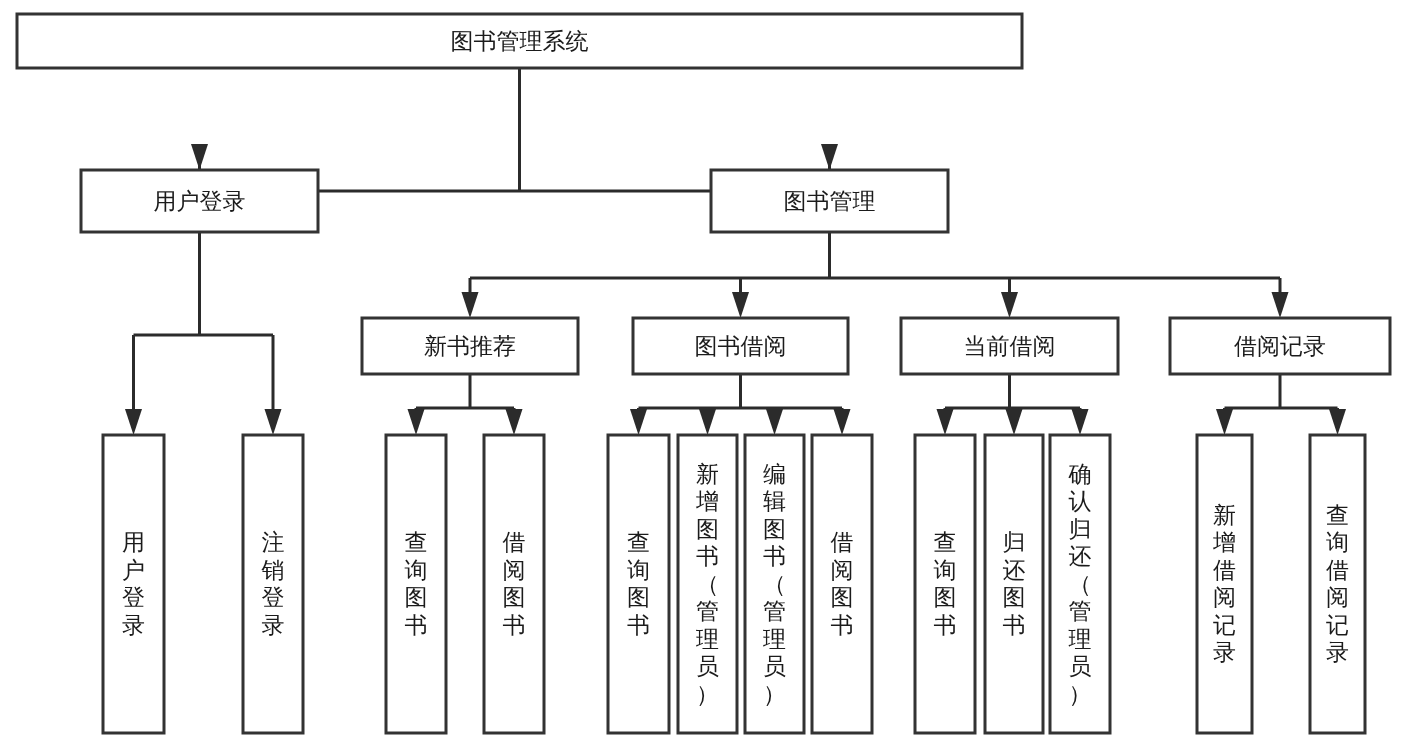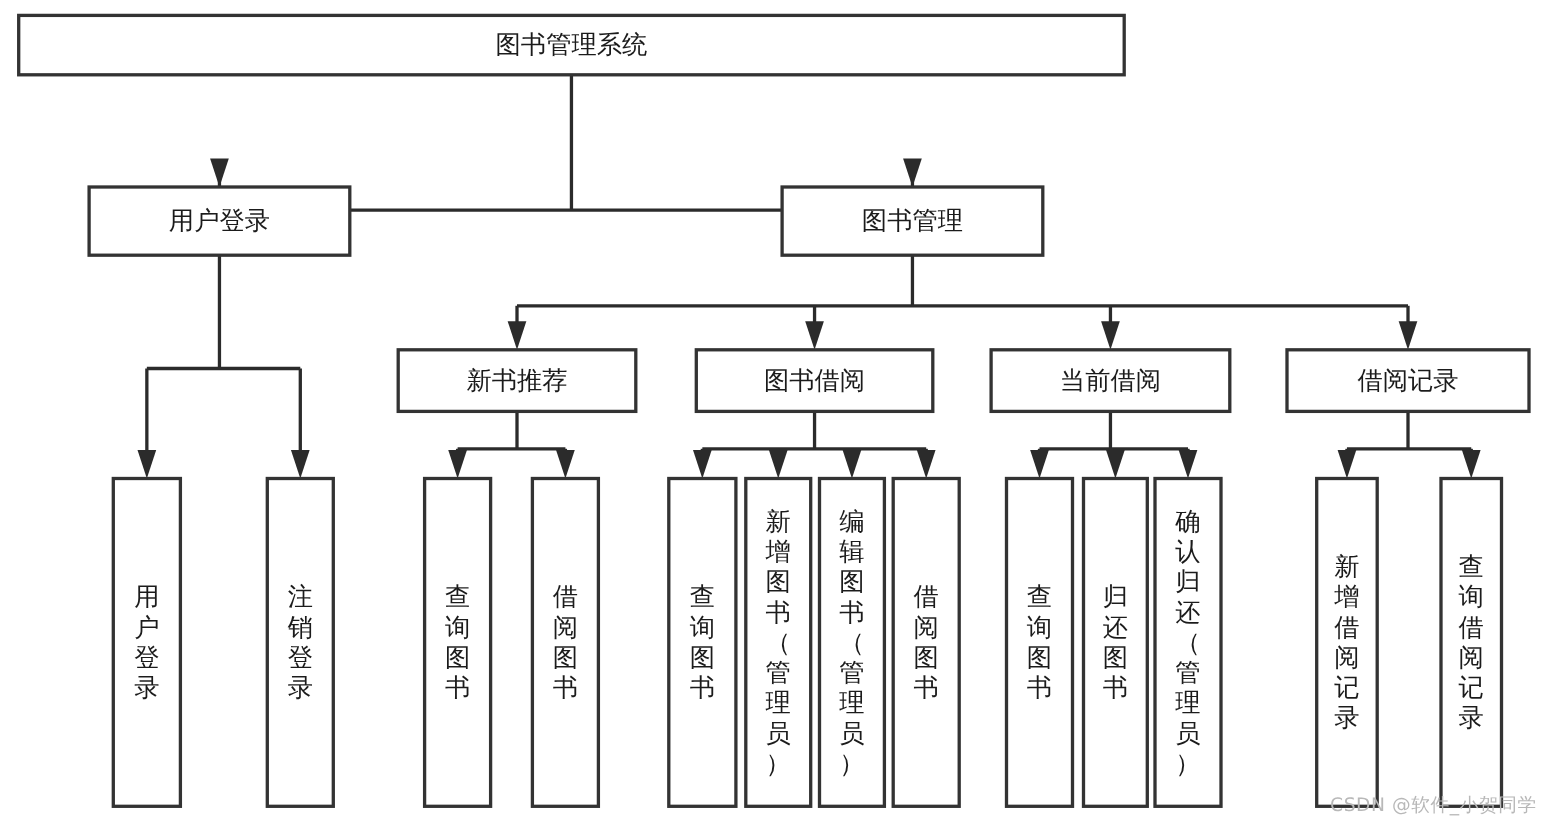--- a/index.html
+++ b/index.html
@@ -165,14 +165,13 @@
         <g>
           <rect x="1197" y="435" width="55" height="298" class="node-box"></rect>
           <text x="1224.5" y="522.95" class="node-label-vertical" font-size="23"><tspan x="1224.5" dy="0">新</tspan><tspan x="1224.5" dy="27.5">增</tspan><tspan x="1224.5" dy="27.5">借</tspan><tspan x="1224.5" dy="27.5">阅</tspan><tspan x="1224.5" dy="27.5">记</tspan><tspan x="1224.5" dy="27.5">录</tspan></text>
         </g>
         <g>
           <rect x="1310" y="435" width="55" height="298" class="node-box"></rect>
           <text x="1337.5" y="522.95" class="node-label-vertical" font-size="23"><tspan x="1337.5" dy="0">查</tspan><tspan x="1337.5" dy="27.5">询</tspan><tspan x="1337.5" dy="27.5">借</tspan><tspan x="1337.5" dy="27.5">阅</tspan><tspan x="1337.5" dy="27.5">记</tspan><tspan x="1337.5" dy="27.5">录</tspan></text>
         </g>
       </g>
   </svg>
-  <div class="watermark">CSDN @软件_小贺同学</div>
 </div>
 
 </body></html>

